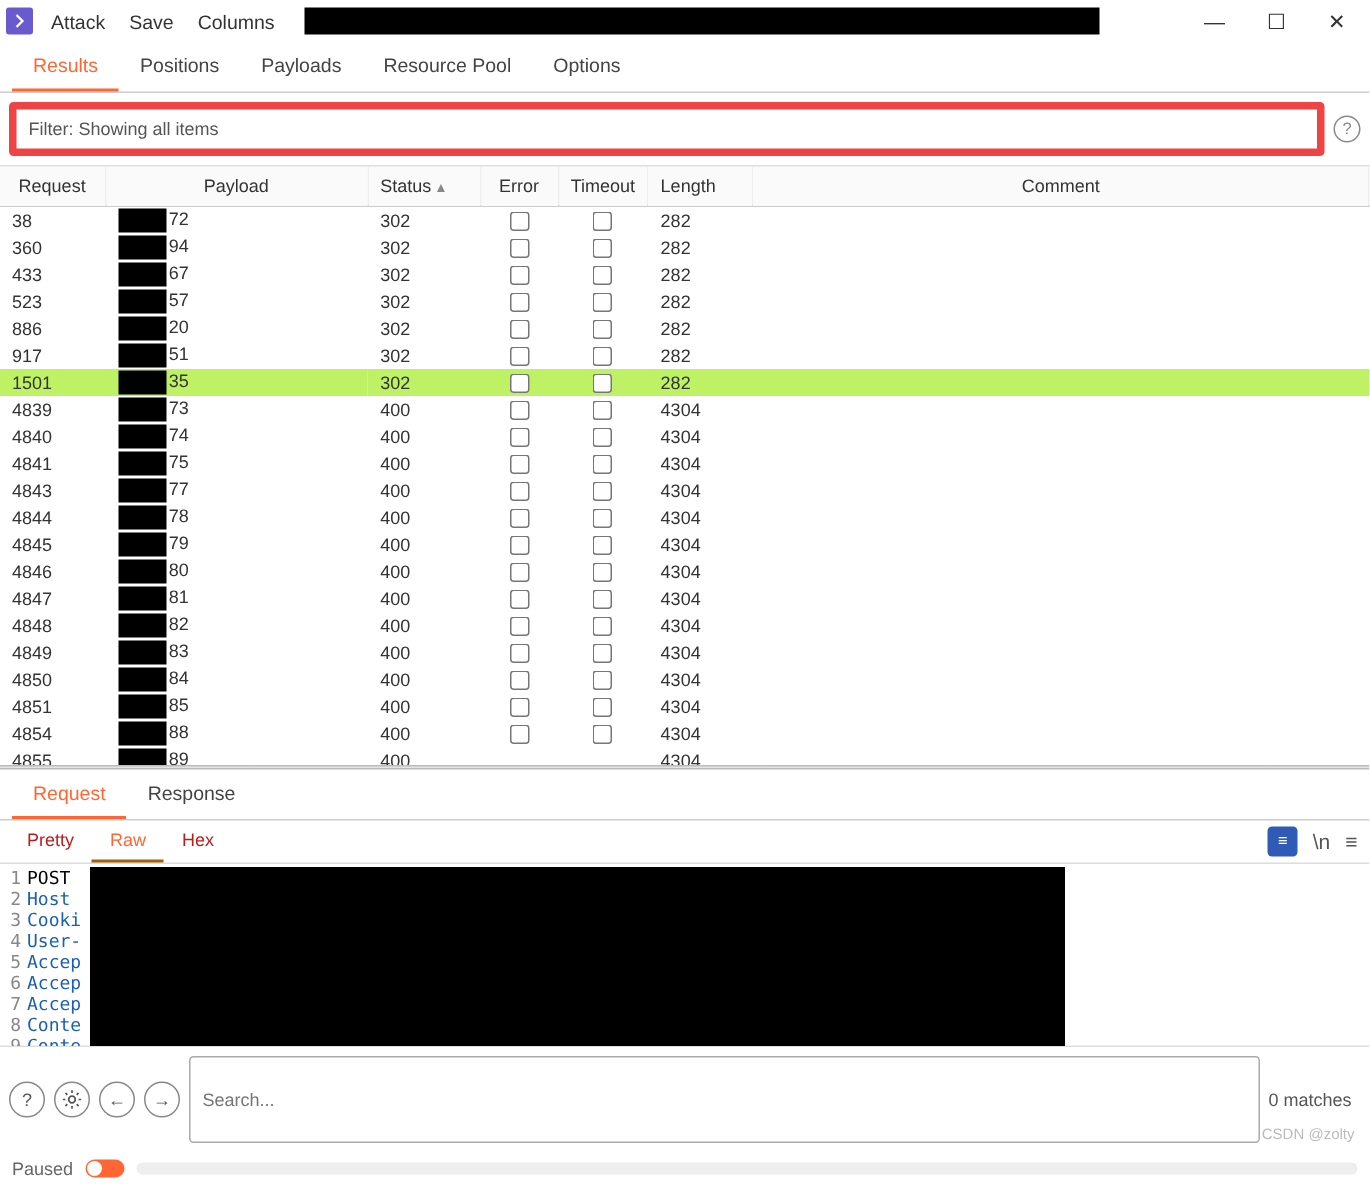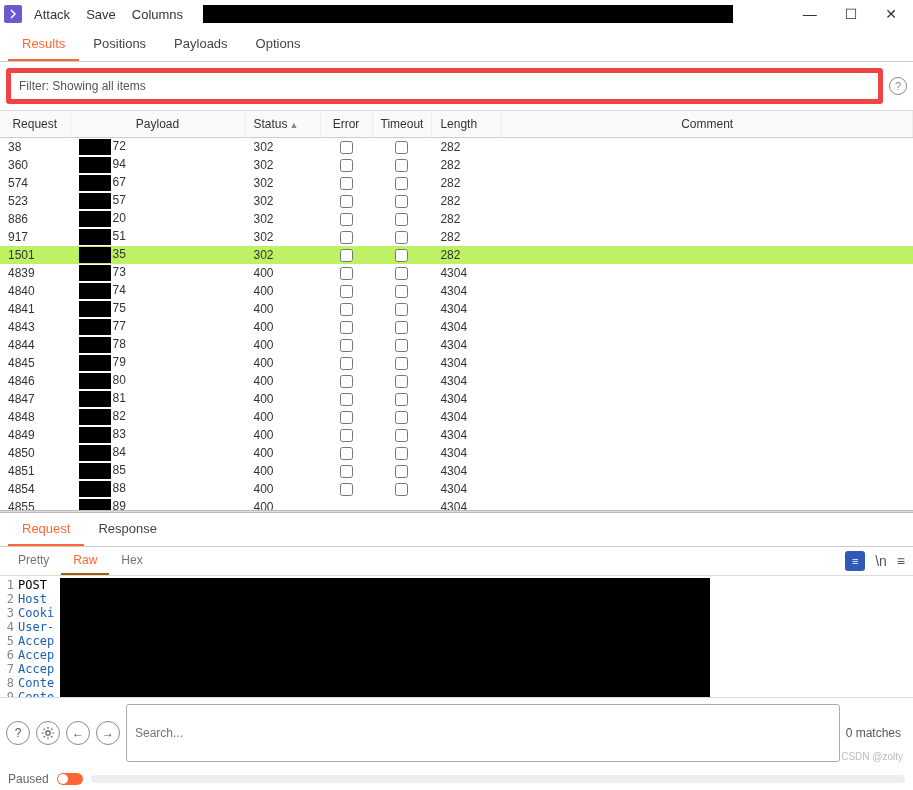--- a/index.html
+++ b/index.html
@@ -28,21 +28,21 @@
 .redact-cell { display:inline-block; width:32px; height:16px; background:#000; vertical-align:middle; margin-right:2px; }
 input.cb { width:13px; height:13px; vertical-align:middle; }
 .sort-caret { font-size:9px; color:#888; margin-left:2px; }
 .splitter { height:3px; background: linear-gradient(#ccc,#eee); border-top:1px solid #bbb; border-bottom:1px solid #bbb; cursor: row-resize; }
 .lower { display:flex; flex-direction:column; height: 255px; }
 .rrtabs { display:flex; border-bottom:1px solid #ccc; padding: 0 8px; font-size:13px; }
 .rrtab { padding:8px 14px; cursor:pointer; color:#444; }
 .rrtab.active { color:#ff6633; border-bottom:2px solid #ff6633; }
 .viewbar { display:flex; align-items:center; border-bottom:1px solid #ddd; font-size:12px; }
 .viewtabs { display:flex; padding: 0 6px; }
-.viewtab { padding:6px 12px; cursor:pointer; color:#737373; }
+.viewtab { padding:6px 12px; cursor:pointer; color:#b91c1c; }
 .viewtab.active { color:#ff6633; border-bottom:2px solid #a16207; }
 .viewbar-right { margin-left:auto; display:flex; gap:10px; align-items:center; padding-right:8px; font-size:14px; color:#555; }
 .viewbar-right .btn-square { width:20px; height:20px; background:#2f5bb7; color:#fff; border-radius:3px; display:flex; align-items:center; justify-content:center; font-size:11px; cursor:pointer; }
 .editor { flex:1; display:flex; overflow:auto; font-family: Consolas, monospace; font-size:12px; position:relative; }
 .gutter { width:18px; text-align:right; color:#888; padding:2px 4px 2px 0; user-select:none; }
 .gutter div { height:14px; line-height:14px; }
 .code { flex:0 0 auto; padding:2px 0; position:relative; }
 .code-line { height:14px; line-height:14px; color:#1a5fb4; }
 .code-line.first { color:#000; }
 .code-redact { position:absolute; top:2px; left:42px; width:650px; height:150px; background:#000; }
@@ -76,20 +76,21 @@
     <span>—</span>
     <span>☐</span>
     <span>✕</span>
   </div>
 </div>
 
 <div class="tabs">
   <div class="tab active">Results</div>
   <div class="tab">Positions</div>
   <div class="tab">Payloads</div>
+  <div class="tab">Resource Pool</div>
   <div class="tab">Options</div>
 </div>
 
 <div class="filterbar">
   <div class="filterbox">Filter: Showing all items</div>
   <div class="help-circle">?</div>
 </div>
 
 <div class="table-wrap">
   <table>
@@ -117,21 +118,21 @@
         <tr>
           <td class="col-request">360</td>
           <td class="col-payload"><span class="redact-cell"></span>94</td>
           <td class="col-status">302</td>
           <td class="col-error"><input type="checkbox" class="cb" style=""></td>
           <td class="col-timeout"><input type="checkbox" class="cb" style=""></td>
           <td class="col-length">282</td>
           <td class="col-comment"></td>
         </tr>
         <tr>
-          <td class="col-request">574</td>
+          <td class="col-request">433</td>
           <td class="col-payload"><span class="redact-cell"></span>67</td>
           <td class="col-status">302</td>
           <td class="col-error"><input type="checkbox" class="cb" style=""></td>
           <td class="col-timeout"><input type="checkbox" class="cb" style=""></td>
           <td class="col-length">282</td>
           <td class="col-comment"></td>
         </tr>
         <tr>
           <td class="col-request">523</td>
           <td class="col-payload"><span class="redact-cell"></span>57</td>

